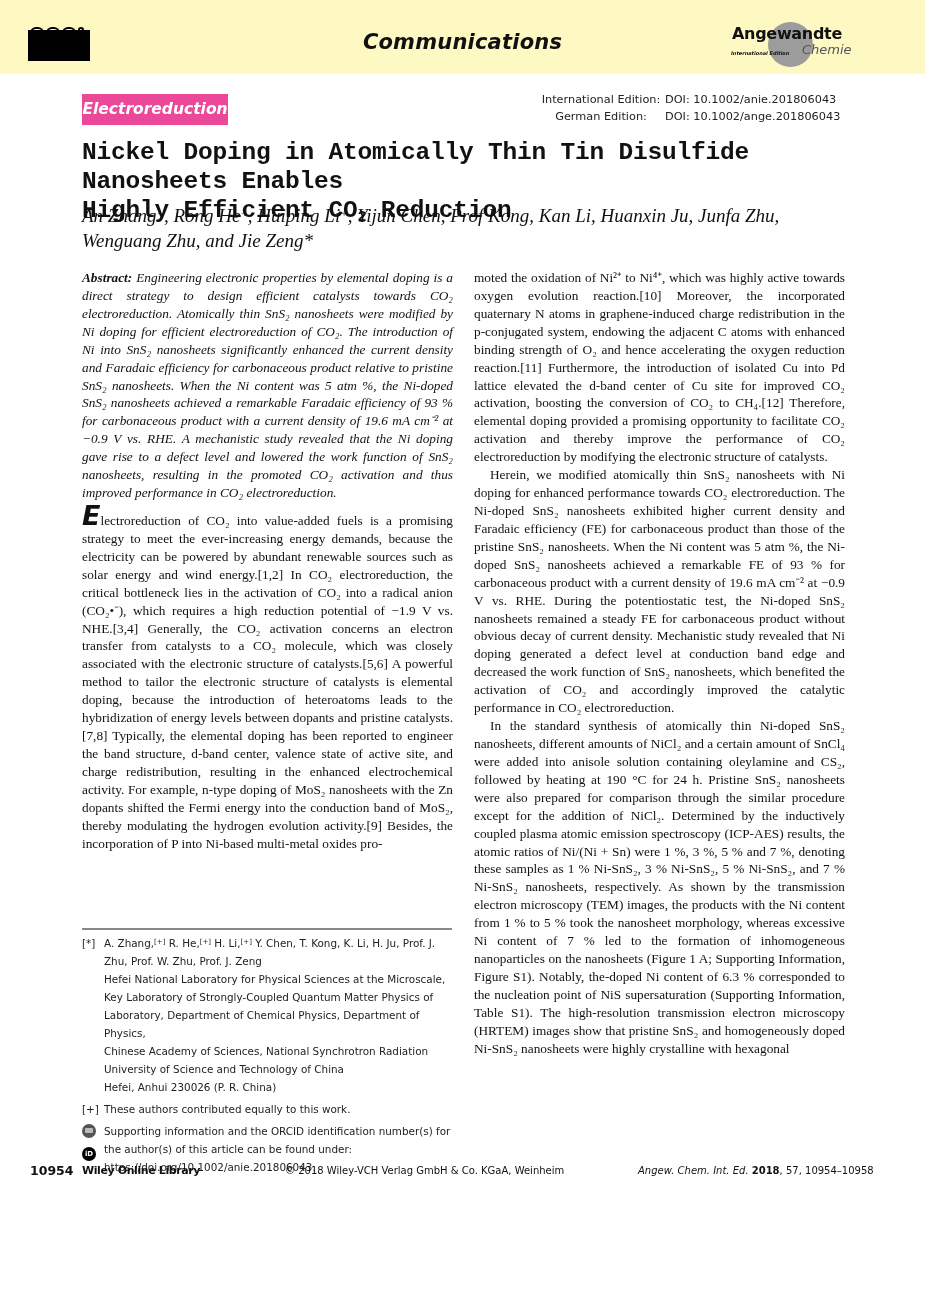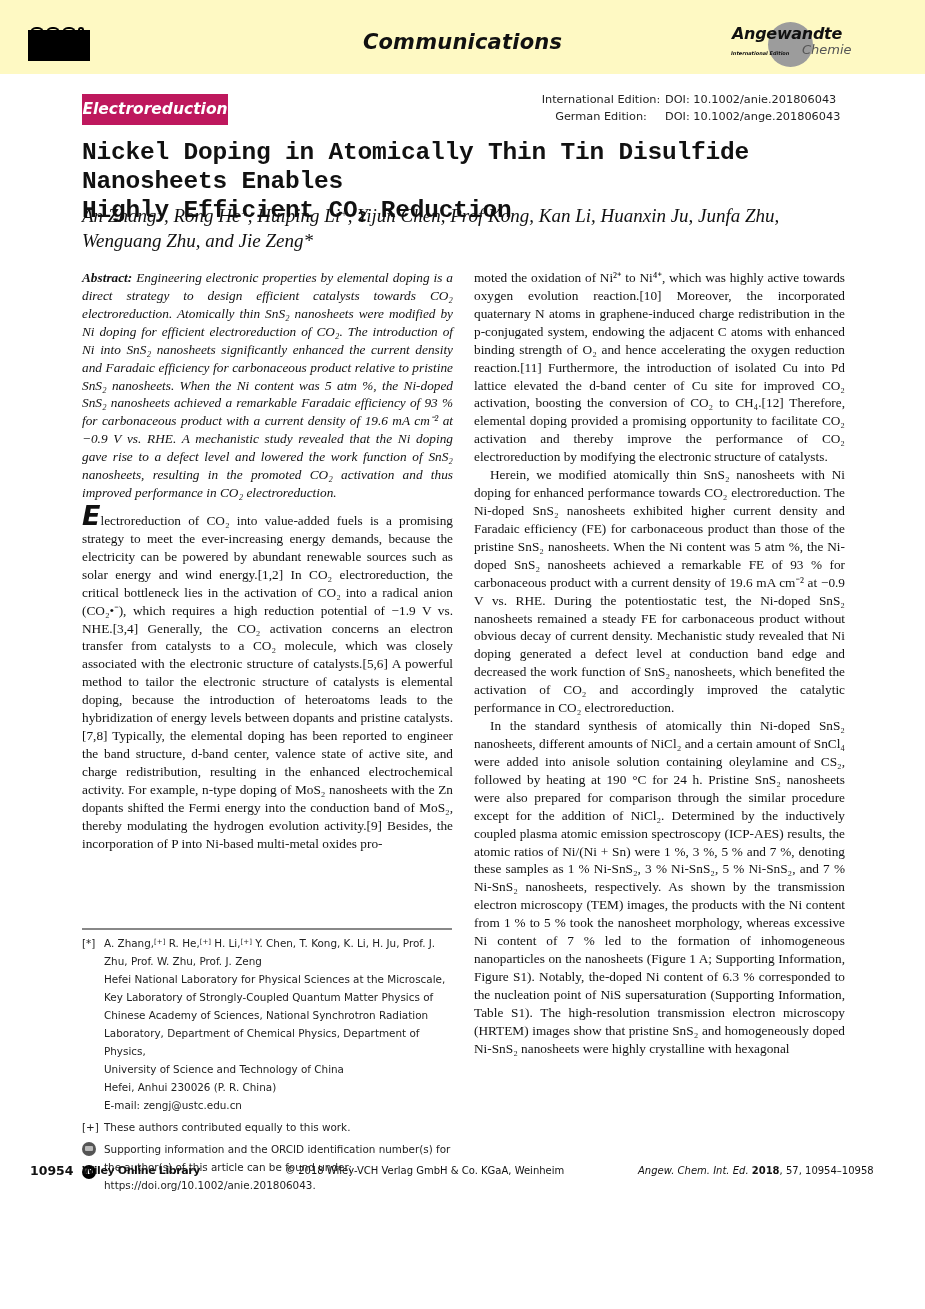--- a/index.html
+++ b/index.html
@@ -7,25 +7,25 @@
   body { position: relative; font-family: "Liberation Serif", serif; color: #111; }
 
   .header-band { position: absolute; left: 0; top: 0; width: 925px; height: 74px; background: #fef9c3; }
   .pub-logo { position: absolute; left: 28px; top: 30px; width: 62px; height: 31px; background: #000; }
   .pub-logo-top { position: absolute; left: 28px; top: 25px; width: 62px; height: 8px; overflow: hidden; }
   .pub-logo-top span { position: absolute; top: 2px; height: 10px; border: 2px solid #000; border-radius: 6px 6px 0 0; border-bottom: none; }
   .section-title { position: absolute; left: 0; width: 925px; top: 30px; text-align: center;
     font-family: "DejaVu Sans", sans-serif; font-style: italic; font-weight: bold; font-size: 21px; color: #111; letter-spacing: 0.2px; }
   .journal-logo { position: absolute; left: 728px; top: 22px; width: 125px; height: 46px; }
   .journal-logo .circle { position: absolute; left: 40px; top: 0px; width: 45px; height: 45px; border-radius: 50%; background: #9c9c9c; }
-  .journal-logo .name1 { position: absolute; left: 4px; top: 2px; font-family: "DejaVu Sans", sans-serif; font-weight: bold; font-style: italic; font-size: 16px; color: #111; letter-spacing: -0.3px; }
+  .journal-logo .name1 { position: absolute; left: 4px; top: 2px; font-family: "DejaVu Sans", sans-serif; font-weight: bold; font-size: 16px; color: #111; letter-spacing: -0.3px; }
   .journal-logo .edition { position: absolute; left: 3px; top: 28px; font-family: "DejaVu Sans", sans-serif; font-weight: bold; font-style: italic; font-size: 5px; color: #111; }
   .journal-logo .name2 { position: absolute; left: 74px; top: 20px; font-family: "DejaVu Sans", sans-serif; font-style: italic; font-size: 13px; color: #555; }
 
-  .category-badge { position: absolute; left: 82px; top: 94px; width: 146px; height: 31px; background: #be185d; color: #fff;
+  .category-badge { position: absolute; left: 82px; top: 94px; width: 146px; height: 31px; background: #ec4899; color: #fff;
     font-family: "DejaVu Sans", sans-serif; font-style: italic; font-weight: bold; font-size: 15.5px; line-height: 31px; text-align: center; }
   .doi-block { position: absolute; left: 537px; top: 92px; font-family: "DejaVu Sans", sans-serif; font-size: 11.3px; color: #222; line-height: 16.5px; }
   .doi-row { display: flex; text-align: center; }
   .doi-label { width: 128px; white-space: nowrap; }
   .doi-value { white-space: nowrap; }
 
   .title { position: absolute; left: 82px; top: 138px; width: 770px; font-family: Liberation Mono, monospace; font-weight: bold;
     font-size: 24.5px; line-height: 29px; color: #111; letter-spacing: -0.2px; }
   .title sub { font-size: 15px; }
   .authors { position: absolute; left: 82px; top: 203px; width: 770px; font-family: "Liberation Serif", serif; font-style: italic;
@@ -120,25 +120,24 @@
 </div>
 
 <div class="footnote-divider"></div>
 <div class="footnotes">
   <div class="fn-row">
     <span class="fn-mark">[*]</span>
     <div class="fn-body">
       <div><span>A. Zhang,</span><sup>[+]</sup><span> R. He,</span><sup>[+]</sup><span> H. Li,</span><sup>[+]</sup><span> Y. Chen, T. Kong, K. Li, H. Ju, Prof. J. Zhu, Prof. W. Zhu, Prof. J. Zeng</span></div>
       <div>Hefei National Laboratory for Physical Sciences at the Microscale,</div>
       <div>Key Laboratory of Strongly-Coupled Quantum Matter Physics of</div>
+      <div>Laboratory, Department of Chemical Physics, Department of Physics,</div>
       <div>Chinese Academy of Sciences, National Synchrotron Radiation</div>
-      <div>Laboratory, Department of Chemical Physics, Department of Physics,</div>
       <div>University of Science and Technology of China</div>
       <div>Hefei, Anhui 230026 (P. R. China)</div>
-      <div>E-mail: zengj@ustc.edu.cn</div>
     </div>
   </div>
   <div class="fn-gap"></div>
   <div class="fn-row">
     <span class="fn-mark">[+]</span>
     <div class="fn-body">These authors contributed equally to this work.</div>
   </div>
   <div class="fn-gap"></div>
   <div class="fn-row">
     <span class="fn-mark">

